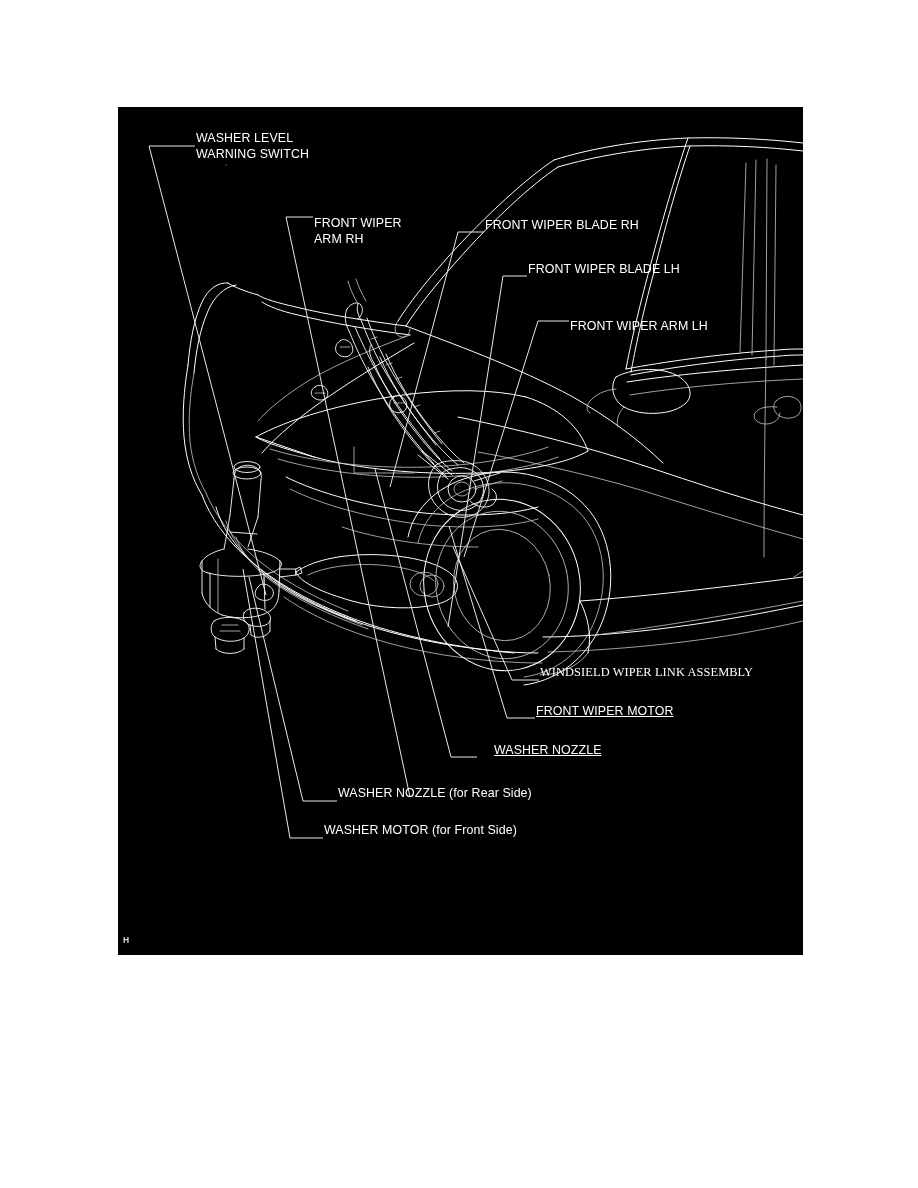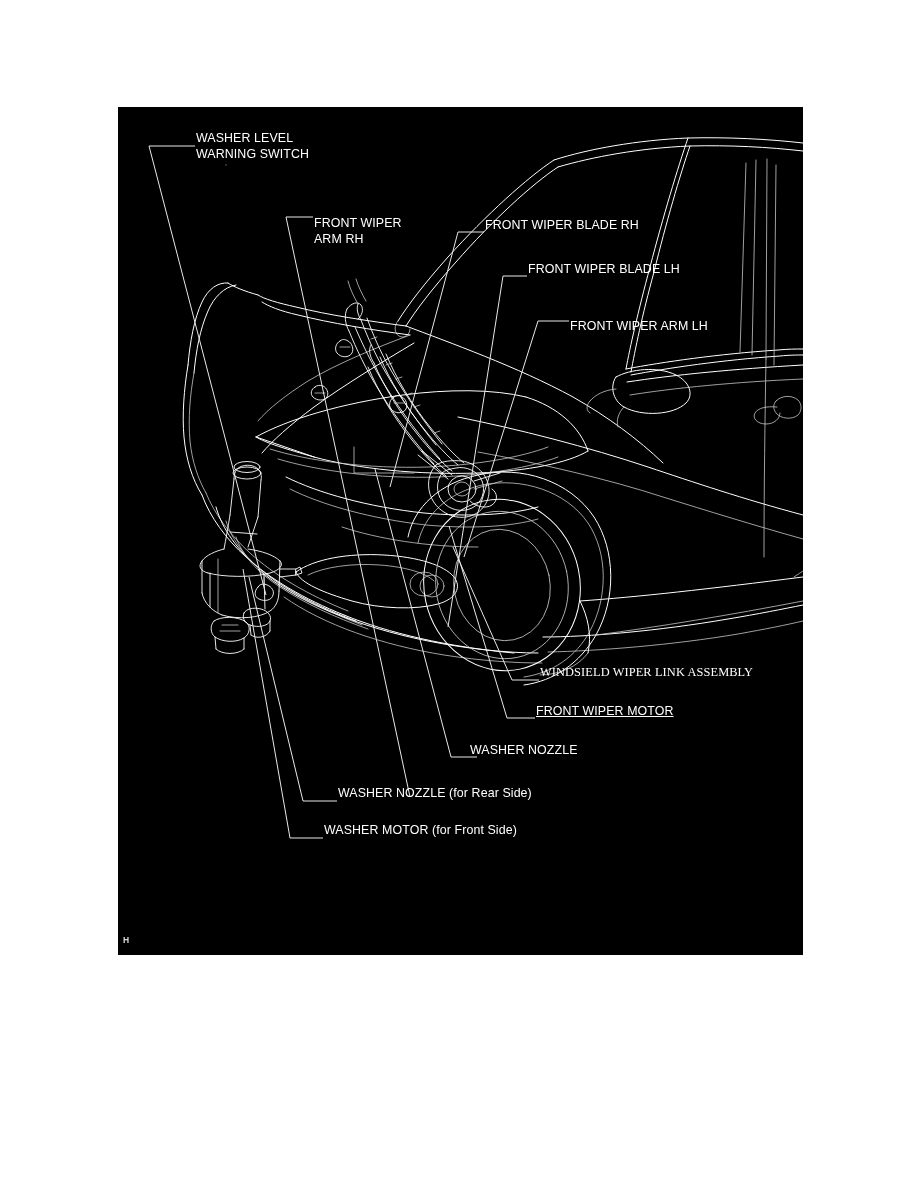--- a/index.html
+++ b/index.html
@@ -325,21 +325,21 @@
     <div class="cal-label" style="left:367px; top:111px;">FRONT WIPER BLADE RH</div>
 
     <div class="cal-label" style="left:410px; top:155px;">FRONT WIPER BLADE LH</div>
 
     <div class="cal-label" style="left:452px; top:200px;margin-top:12px;">FRONT WIPER ARM LH</div>
 
     <div class="cal-label" style="left:422px; top:558px;font-family:Liberation Serif, serif;">WINDSIELD WIPER LINK ASSEMBLY</div>
 
     <div class="cal-label" style="left:418px; top:597px;text-decoration:underline;">FRONT WIPER MOTOR</div>
 
-    <div class="cal-label" style="left:352px; top:636px;">WASHER NOZZLE</div>
+    <div class="cal-label" style="left:376px; top:636px;text-decoration:underline;">WASHER NOZZLE</div>
 
     <div class="cal-label" style="left:220px; top:679px;">WASHER NOZZLE (for Rear Side)</div>
 
     <div class="cal-label" style="left:206px; top:716px;">WASHER MOTOR (for Front Side)</div>
 
     <div id="page-marker">H</div>
 
   </div>
 </div>
 

